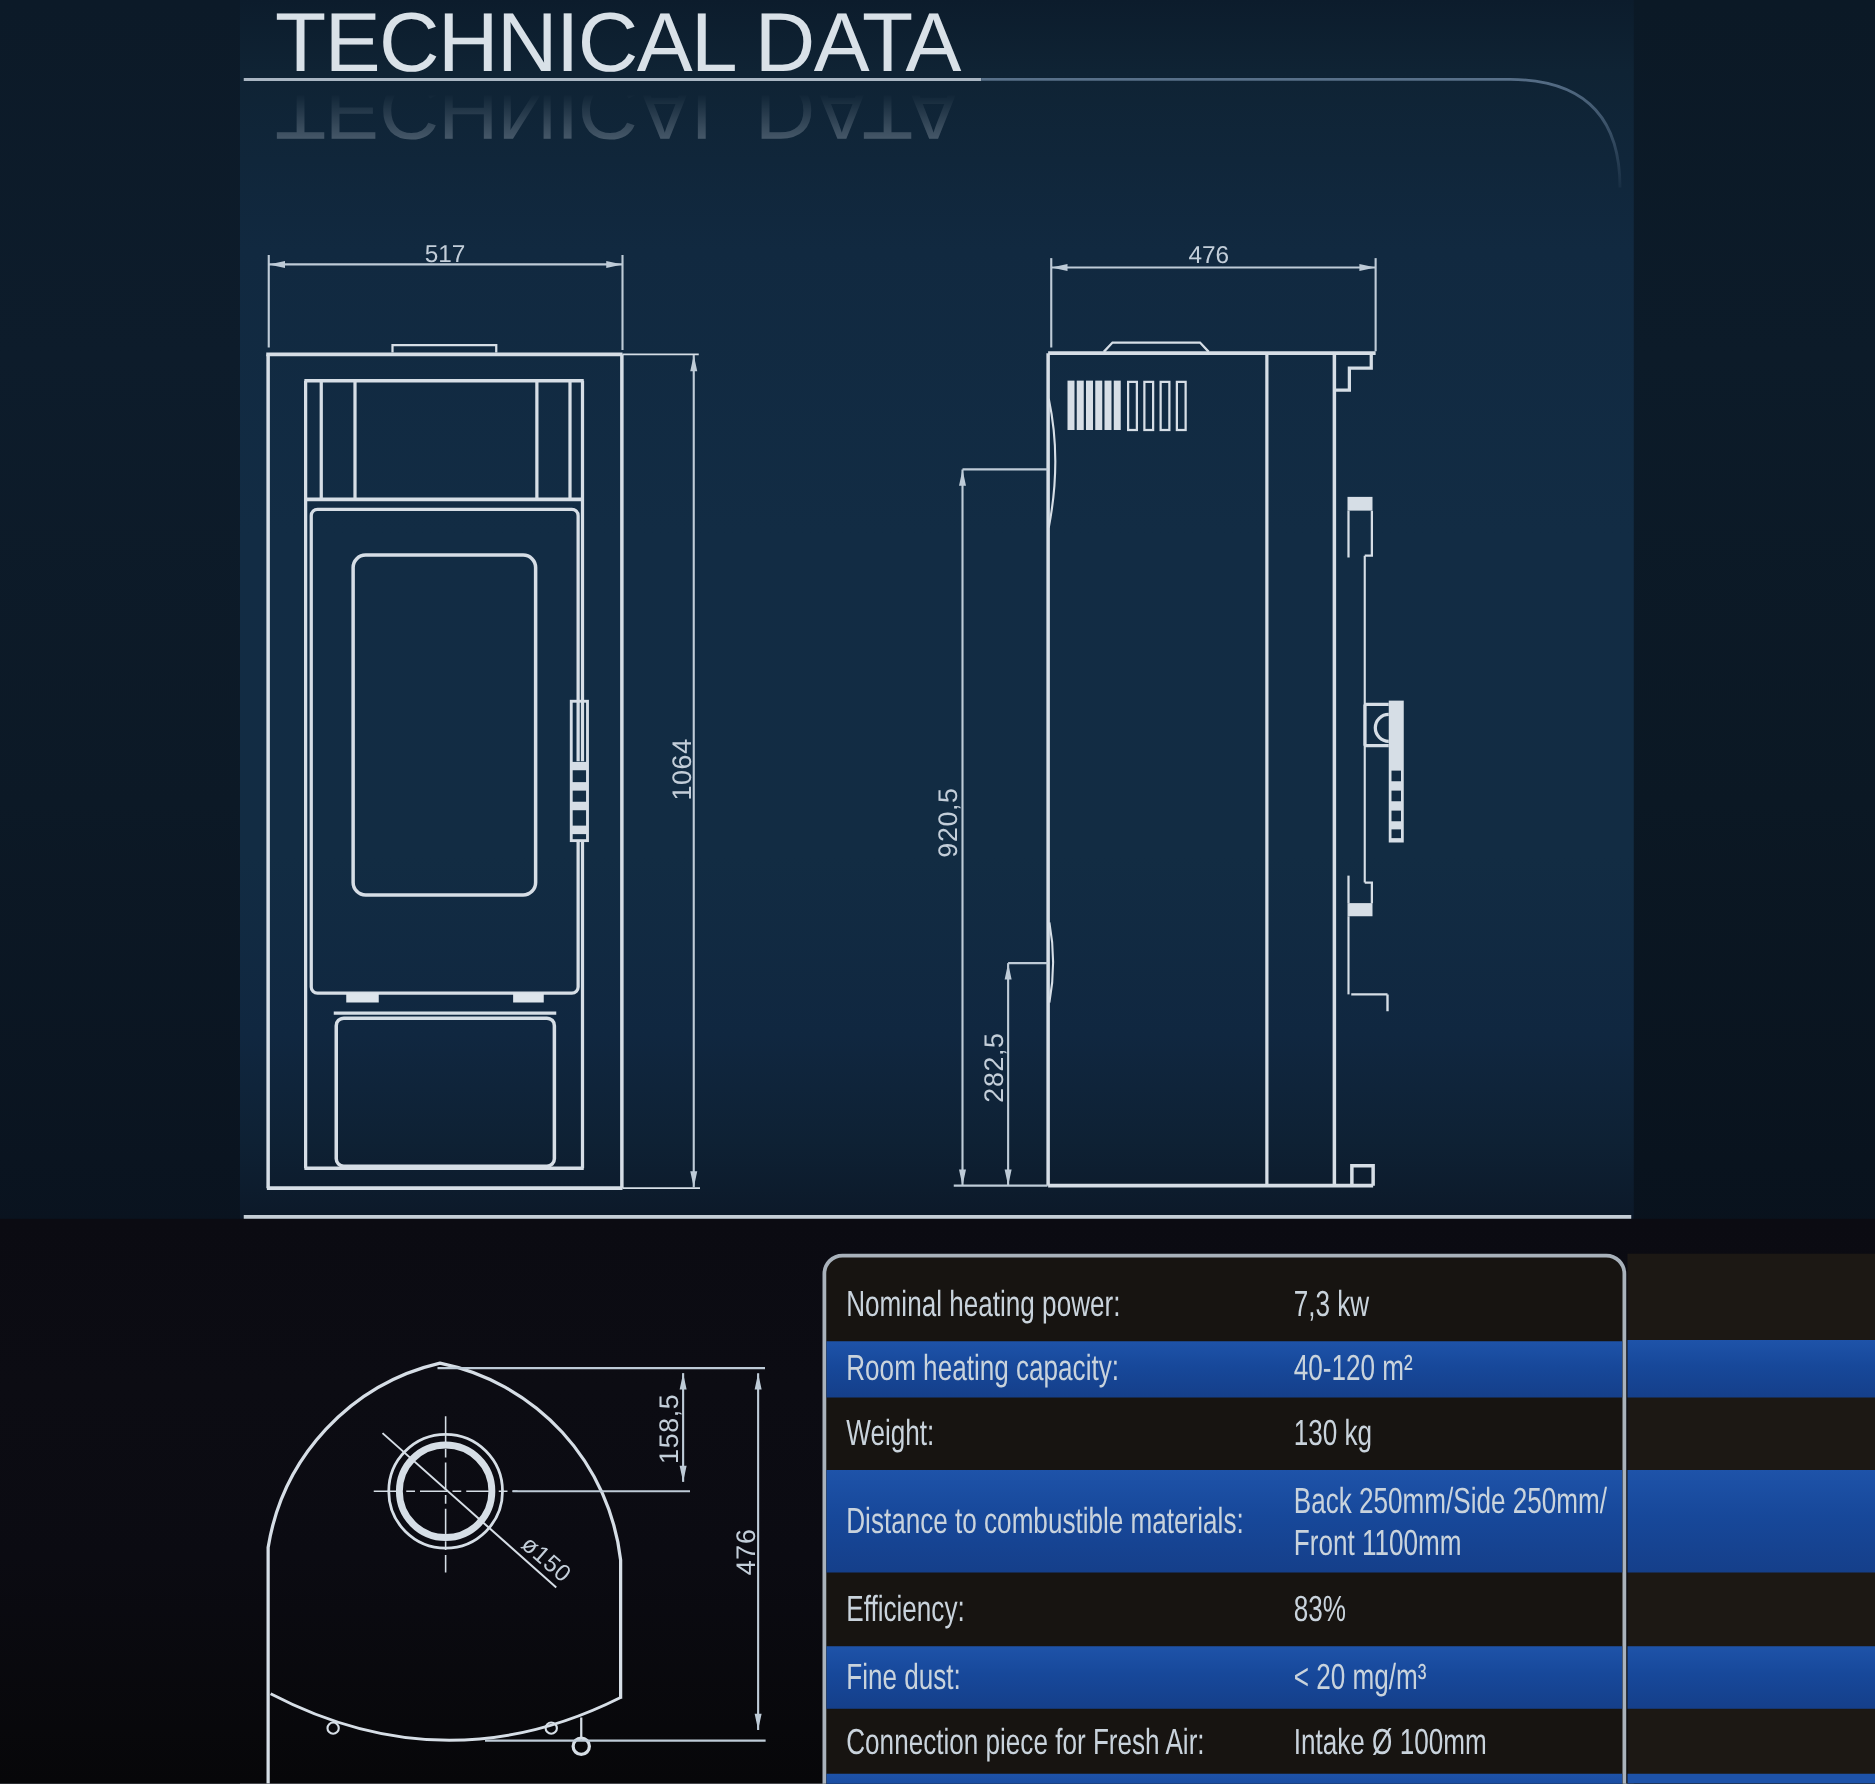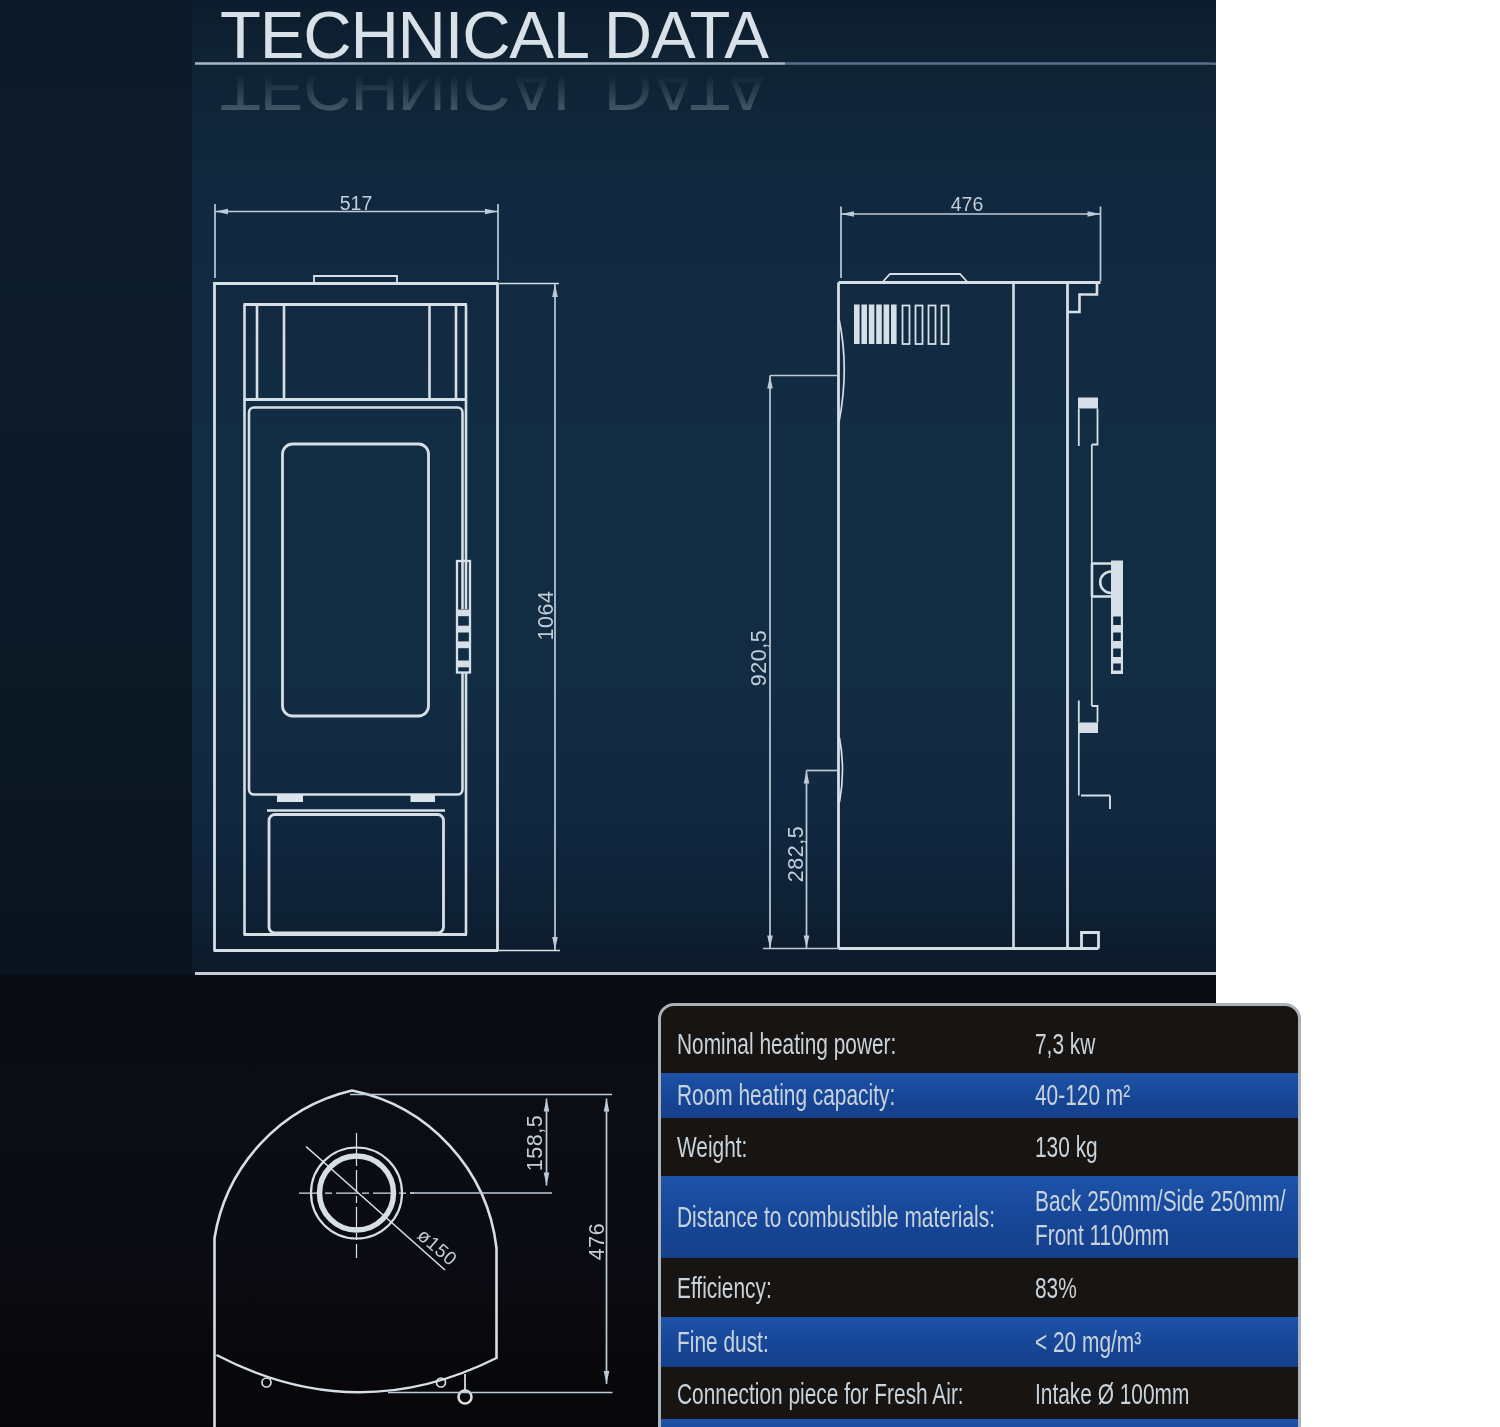--- a/index.html
+++ b/index.html
@@ -1,17 +1,17 @@
 <!DOCTYPE html>
 <html><head>
 <meta charset="utf-8">
 <style>
   html,body{margin:0;padding:0;}
   body{width:1500px;height:1427px;overflow:hidden;background:#ffffff;font-family:"Liberation Sans",sans-serif;position:relative;}
-  .panel{position:absolute;left:0;top:0;width:1216px;height:1427px;overflow:hidden;
+  .panel{position:absolute;left:0;top:0;width:1500px;height:1427px;overflow:hidden;
     background:linear-gradient(180deg,#0c1c2c 0%,#0f2334 4%,#112940 14%,#122c44 30%,#122c43 48%,#102740 58%,#0e2134 64%,#0c1929 68.3%,#0b1523 75%,#0a121f 85%,#09101c 100%);text-align:right;}
   .strip{position:absolute;left:0;top:0;width:192px;height:1427px;
     background:linear-gradient(180deg,#0c1a28 0%,#0d1c2b 20%,#0c1926 45%,#0a1420 65%,#08101c 80%,#060b14 93%,#05080e 100%);}
   .stripr{position:absolute;left:1307px;top:0;width:193px;height:1427px;background:linear-gradient(180deg,#0b1926 0%,#0c1b29 20%,#0b1824 45%,#09131e 65%,#08101b 80%,#060a13 93%,#05070d 100%);}
   .bleed{position:absolute;left:1302px;width:198px;}
   .bottom{position:absolute;left:0;top:975px;width:1500px;height:452px;
     background:linear-gradient(180deg,#0b0b12 0%,#0c0c13 30%,#0b0b12 60%,#070709 100%);}
   .sep{position:absolute;left:195px;top:972px;width:1110px;height:3px;background:#c5ced6;}
   .title{position:absolute;left:220px;top:5px;font-size:67px;letter-spacing:-1.2px;color:#d9e1e8;white-space:nowrap;line-height:60px;}
   .titlerefl{position:absolute;left:220px;top:57px;font-size:67px;letter-spacing:-1.2px;color:#b9c4cf;white-space:nowrap;line-height:60px;

